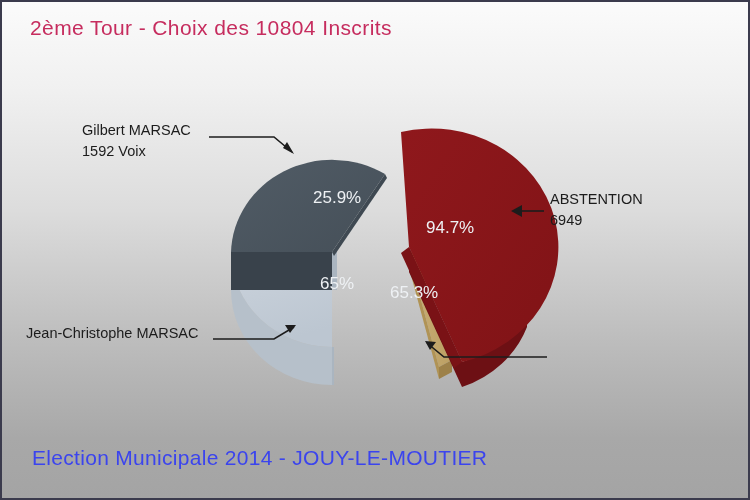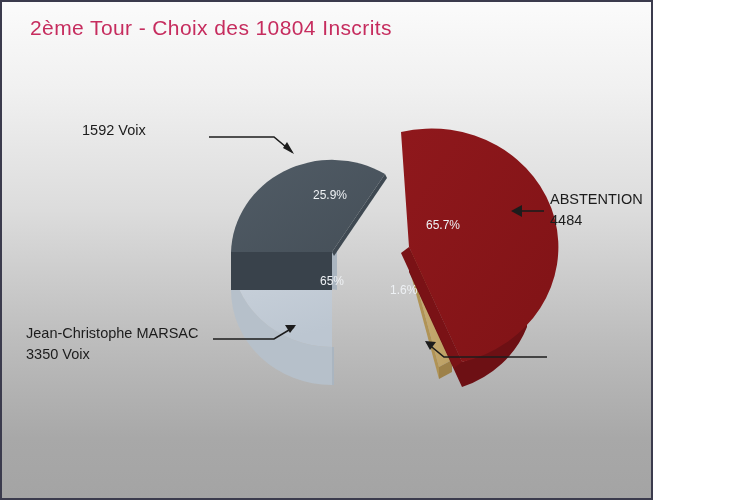--- a/index.html
+++ b/index.html
@@ -2,21 +2,21 @@
 <html><head>
 <meta charset="utf-8">
 <style>
   html, body {
     margin: 0;
     padding: 0;
     background: #ffffff;
   }
   #canvas {
     position: relative;
-    width: 653px;
+    width: 750px;
     height: 500px;
     box-sizing: border-box;
     border: 2px solid #3b3b4d;
     background: linear-gradient(to bottom, #fbfbfb 0%, #f0f0f0 18%, #dcdcdc 42%, #bdbdbd 68%, #a8a8a8 88%, #a4a4a4 100%);
     overflow: hidden;
     font-family: "Liberation Sans", sans-serif;
   }
   #title-top {
     position: absolute;
     left: 28px;
@@ -67,21 +67,21 @@
   }
   .callout .l2 { display: block; }
 
   #cb-marsac { left: 80px; top: 118px; }
   #cb-veyrine { left: 24px; top: 321px; }
   #cb-abstention { left: 548px; top: 187px; }
   #cb-blancs { left: 548px; top: 336px; }
 
   .slice-label {
     position: absolute;
-    font-size: 12px;
+    font-size: 17px;
     color: #eef1f4;
     white-space: nowrap;
   }
   #sl-marsac { left: 311px; top: 186px; }
   #sl-veyrine { left: 318px; top: 272px; }
   #sl-abstention { left: 424px; top: 216px; }
   #sl-blancs { left: 388px; top: 281px; }
 </style>
 </head>
 <body>
@@ -153,29 +153,30 @@
     <g fill="#1c1c1c">
       <polygon points="292,152 281,146 285,140"></polygon>
       <polygon points="294,323 283,323 288,331"></polygon>
       <polygon points="509,209 520,203 520,215"></polygon>
       <polygon points="423,339 434,340 428,348"></polygon>
     </g>
   </svg>
 
   <div class="slice-label" id="sl-marsac">25.9%</div>
   <div class="slice-label" id="sl-veyrine">65%</div>
-  <div class="slice-label" id="sl-abstention">65.7%</div>
-  <div class="slice-label" id="sl-blancs">1.6%</div>
+  <div class="slice-label" id="sl-abstention">94.7%</div>
+  <div class="slice-label" id="sl-blancs">65.3%</div>
 
   <div class="callout" id="cb-marsac">
+    <span>Gilbert MARSAC</span>
     <span class="l2">1592 Voix</span>
   </div>
   <div class="callout" id="cb-veyrine">
     <span>Jean-Christophe MARSAC</span>
-    <span class="l2">3350 Voix</span>
   </div>
   <div class="callout" id="cb-abstention">
     <span>ABSTENTION</span>
-    <span class="l2">4484</span>
+    <span class="l2">6949</span>
   </div>
 
+  <div id="title-bottom">Election Municipale 2014 - JOUY-LE-MOUTIER</div>
 
 </div>
 
 </body></html>

